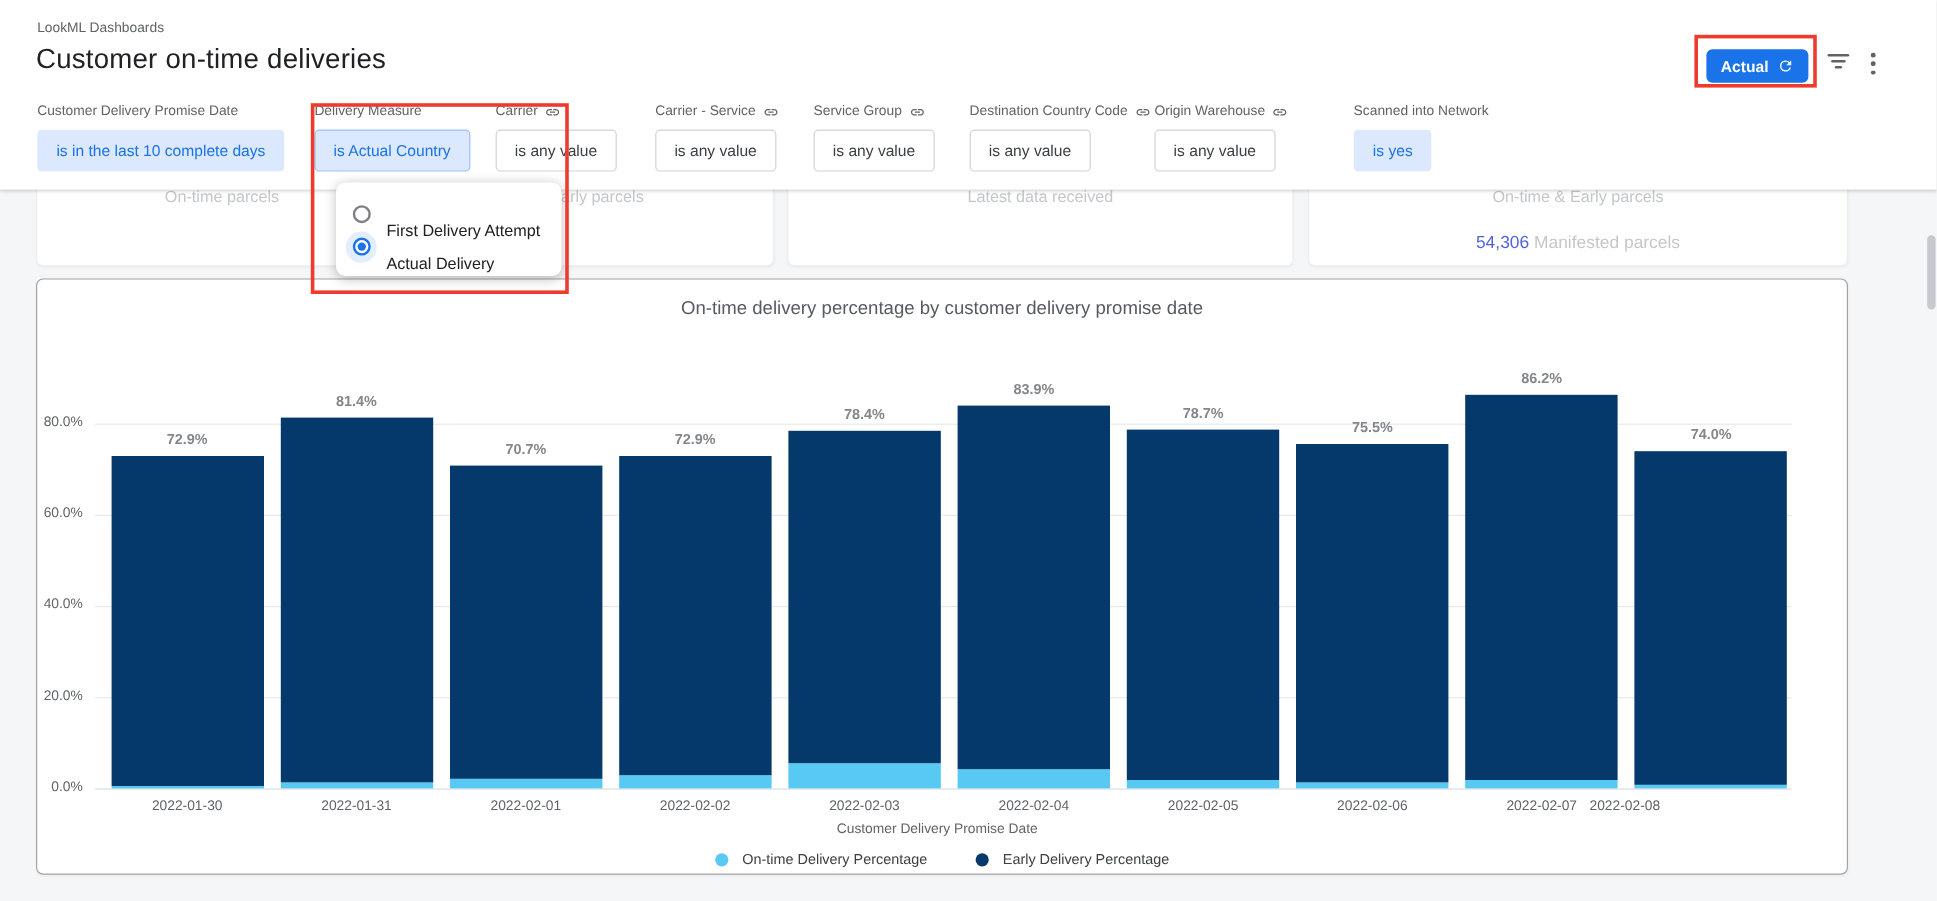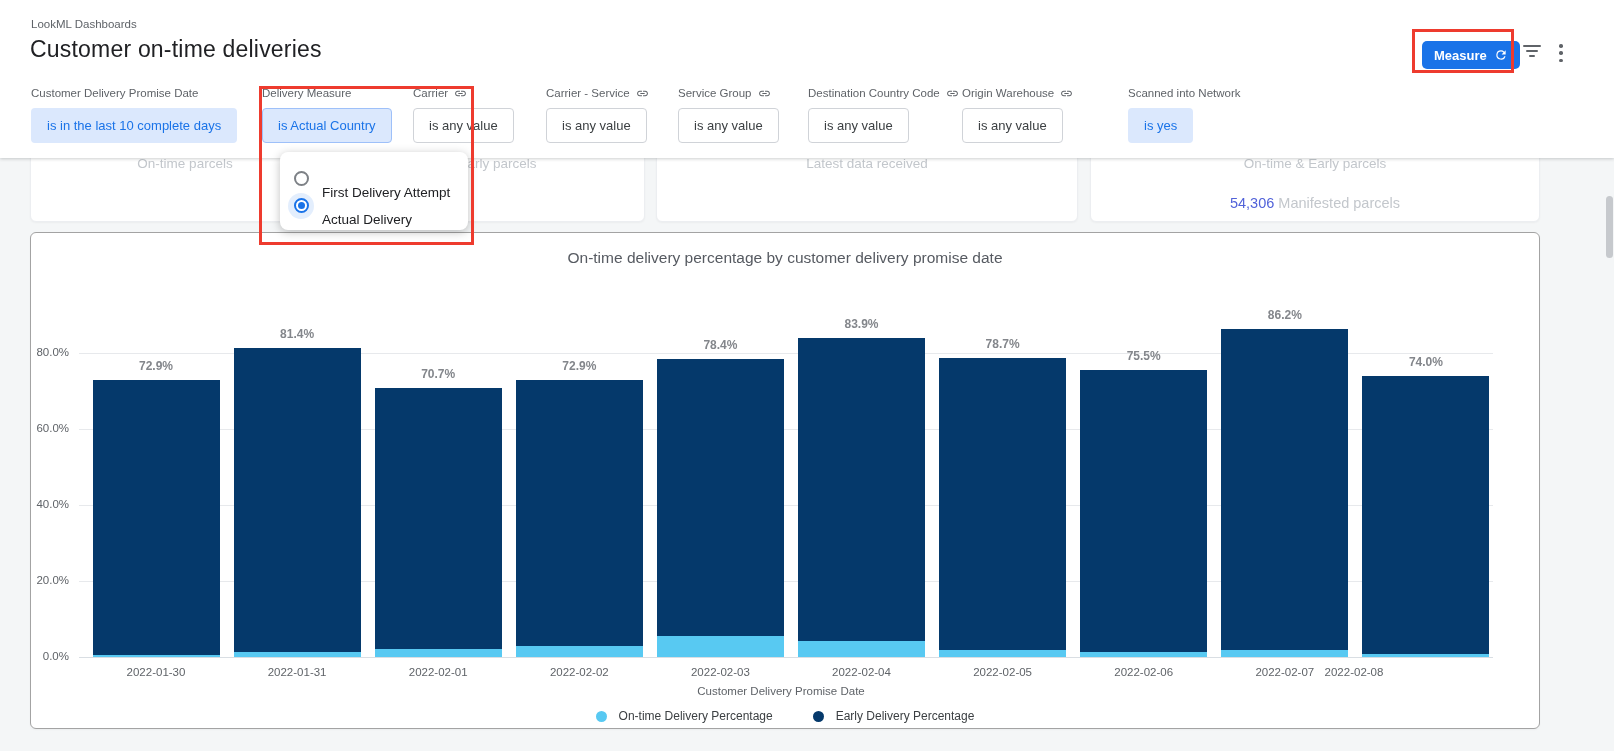--- a/index.html
+++ b/index.html
@@ -155,21 +155,21 @@
         <span class="legend-label">Early Delivery Percentage</span>
       </div>
     </div>
 </section>
 
 <header class="header">
   <div class="breadcrumb">LookML Dashboards</div>
   <h1 class="page-title">Customer on-time deliveries</h1>
 
   <button class="update-btn">
-    <span>Measure</span>
+    <span>Actual</span>
     <svg width="14" height="14" viewBox="0 0 24 24">
       <path fill="#ffffff" d="M17.65 6.35A7.96 7.96 0 0 0 12 4a8 8 0 1 0 7.73 10h-2.08A6 6 0 1 1 12 6c1.66 0 3.14.69 4.22 1.78L13 11h7V4l-2.35 2.35z"></path>
     </svg>
   </button>
 
   <div class="hdr-icon filterlist">
     <span style="width:18px"></span>
       <span style="width:12px"></span>
       <span style="width:6px"></span>
   </div>

